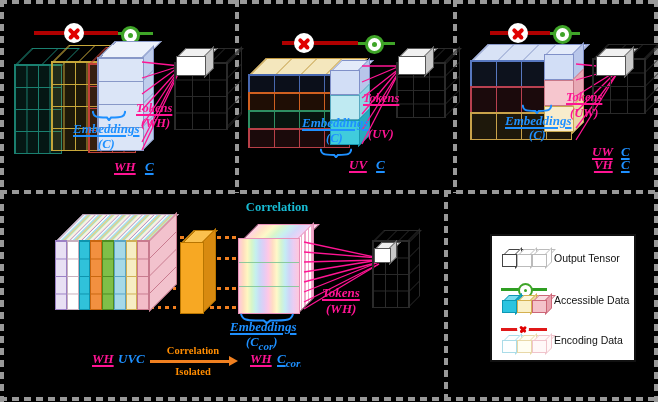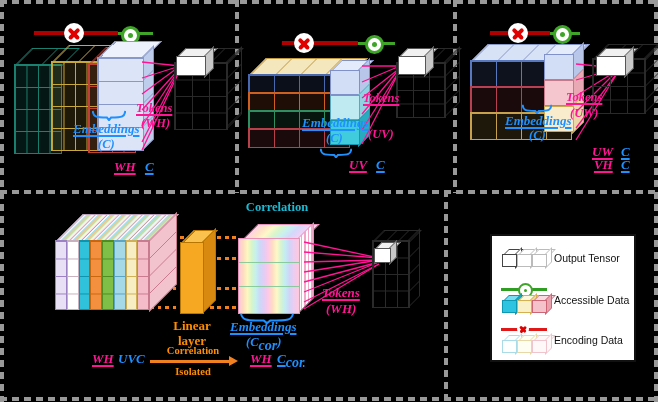--- a/index.html
+++ b/index.html
@@ -35,21 +35,21 @@
   .xmk{position:absolute;background:#fff;border-radius:50%;}
   .xmk i{position:absolute;left:15%;top:45%;width:70%;height:3.5px;background:#e00000;border-radius:2px;}
   .xmk i.a{transform:rotate(45deg);} .xmk i.b{transform:rotate(-45deg);}
   .gdt{position:absolute;background:#fff;border:3px solid #3fa528;border-radius:50%;}
   .gdt i{position:absolute;left:50%;top:50%;width:5px;height:5px;margin:-2.5px;background:#3fa528;border-radius:50%;}
   
   .ser{font-weight:bold;font-style:italic;font-size:12.5px;line-height:13px;white-space:nowrap;}
   .pk{color:#FF1493;} .bl{color:#1E90FF;} .or{color:#FF8C00;} .cy{color:#18BCD4;}
   .un{text-decoration:underline;text-decoration-thickness:1.5px;text-underline-offset:2px;}
   .ctr{text-align:center;}
-  sub{font-size:14px;font-style:italic;}
+  sub{font-size:11px;font-style:italic;}
   .fan{position:absolute;overflow:visible;}
   .fan line{stroke:#FF1493;stroke-width:1.3;}
   .dot{position:absolute;height:3px;background:repeating-linear-gradient(90deg,#f08020 0 3.5px,transparent 3.5px 7.5px);}
   .lg-label{position:absolute;font-family:"Liberation Sans",sans-serif;font-size:10.5px;color:#111;white-space:nowrap;}
   .ub{position:absolute;}
 </style>
 </head>
 <body>
 
 <div id="fig">
@@ -290,24 +290,20 @@
         <div style="flex:1;background:#f7eec4;border:1px solid #cfae55;background-image:linear-gradient(180deg,#cfae55 1px,transparent 1px);background-size:100% 17.5px;"></div>
         <div style="flex:1;background:#f3bcc8;border:1px solid #c87a8e;background-image:linear-gradient(180deg,#c87a8e 1px,transparent 1px);background-size:100% 17.5px;"></div>
       </div>
     </div>
 
     <div>
       <div class="tface" style="left:180px;top:40px;width:22px;height:12px;--c:#b87500;--f:#fbc14e;--gx:200px;"></div>
       <div class="sface" style="left:202px;top:52px;width:12px;height:70px;--c:#b87500;--f:#d88a10;--gy:200px;"></div>
       <div class="abs" style="left:180px;top:52px;width:22px;height:70px;background:#f7a823;border:1.5px solid #b87500;"></div>
     </div>
-    <div class="abs ser or ctr" style="left:160px;top:128px;width:64px;font-size:13px;line-height:15px;font-style:normal;">
-      <div>Linear</div>
-      <div>layer</div>
-    </div>
 
     <div class="abs ser cy ctr" style="left:238px;top:10px;width:78px;font-size:12.5px;line-height:14px;font-style:normal;">
       <div>Correlation</div>
     </div>
     <div>
       <div class="abs" style="left:242px;top:34px;width:60px;height:14px;transform:skewX(-45deg);transform-origin:0 100%;border:1px solid #e890b8;
            background:linear-gradient(90deg,#ffd2e6,#ffe2c6,#fdf8c8,#d8f6cc,#c8f0f0,#d4d8fa,#eed2f6,#ffd2e6);"></div>
       <div class="sface" style="left:298px;top:48px;width:14px;height:74px;--c:#e890b8;--gy:300px;
            background-image:repeating-linear-gradient(90deg,#ffffff 0 2px,#f0a8c8 2px 3.5px);"></div>
       <div class="abs" style="left:238px;top:48px;width:60px;height:74px;border:1px solid #e890b8;

